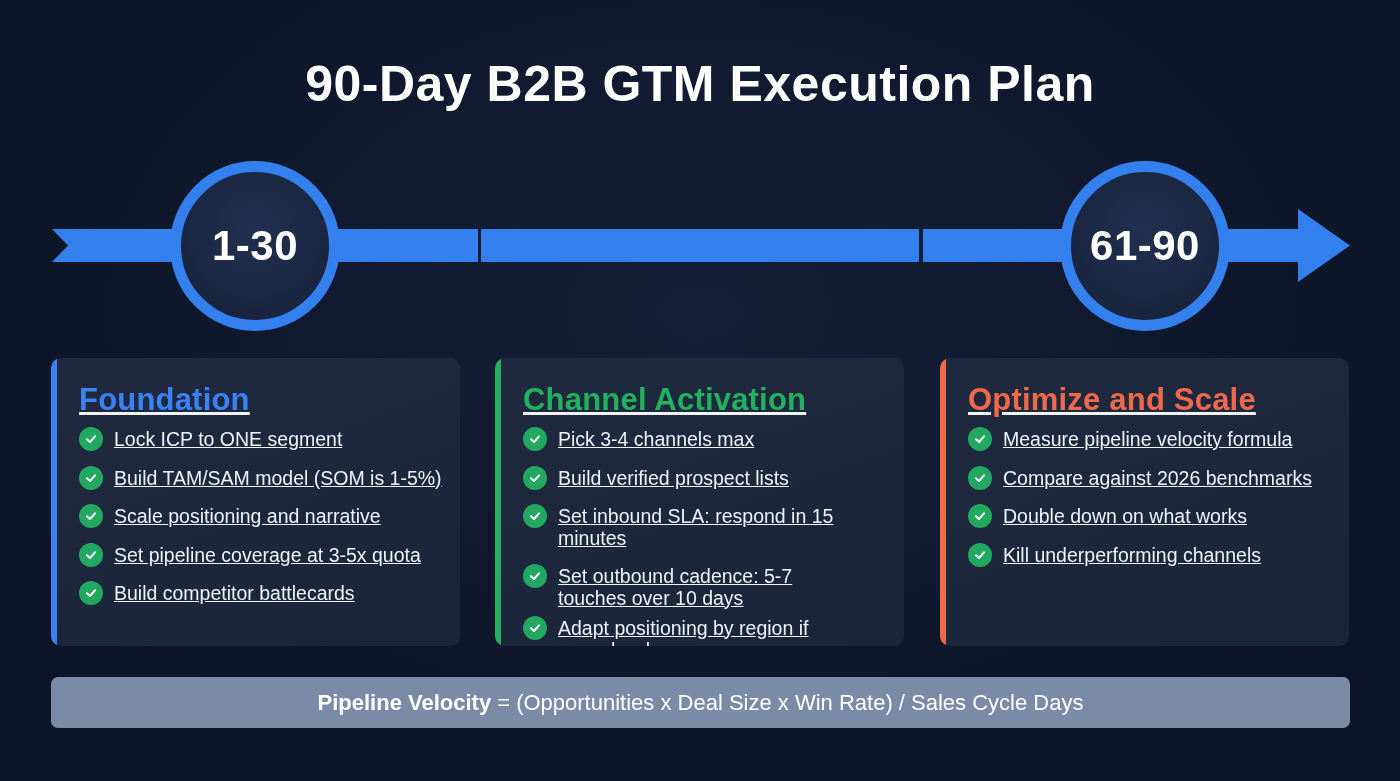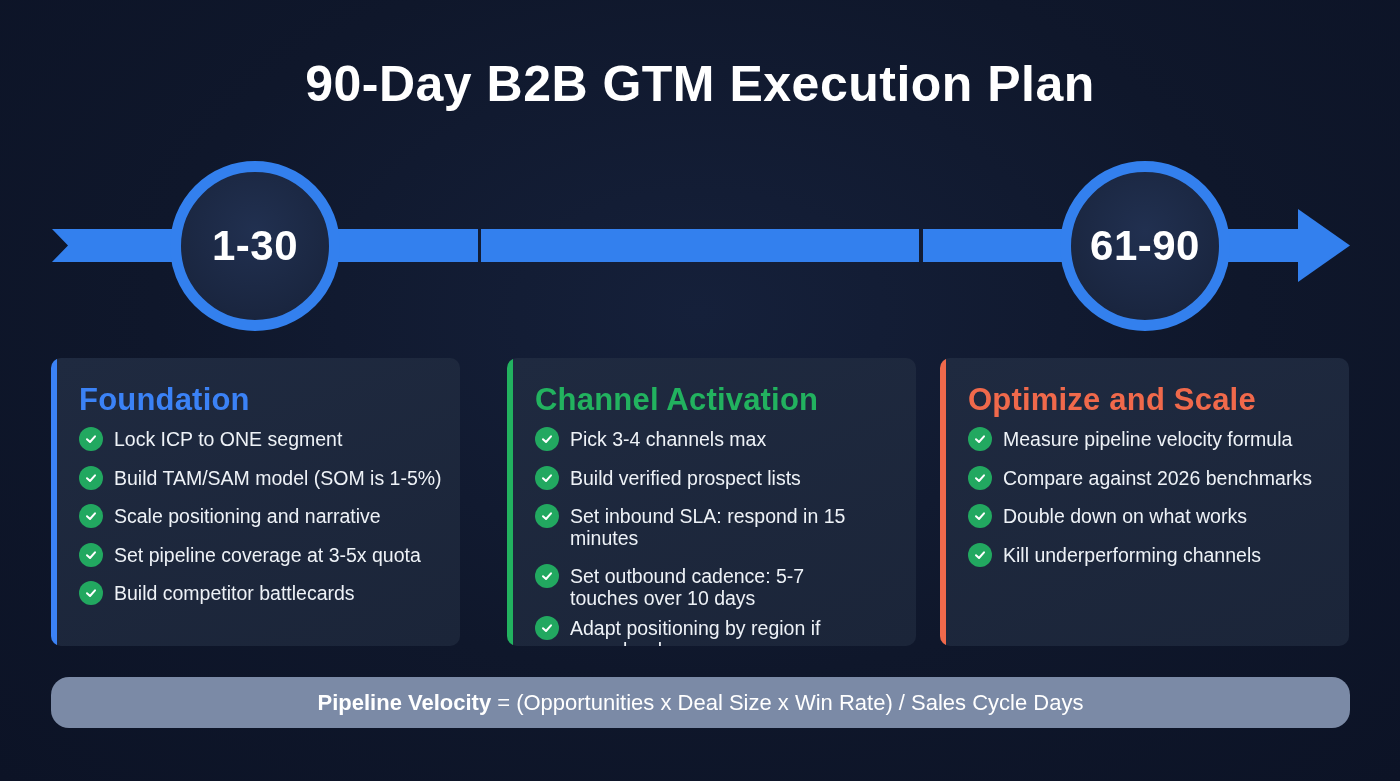--- a/index.html
+++ b/index.html
@@ -23,37 +23,38 @@
       background: radial-gradient(circle at 50% 40%, #213050 0%, #1a2640 70%, #162036 100%);
       display: flex; align-items: center; justify-content: center;
       top: 161px;
     }
     .milestone span { font-size: 42px; font-weight: 700; color: #ffffff; letter-spacing: 0.5px; }
     .card {
       position: absolute; top: 358px; height: 288px;
       background: linear-gradient(160deg, #1f2a40 0%, #1b2539 100%);
       border-radius: 10px; overflow: hidden;
       padding: 24px 0 0 28px;
+      text-decoration: underline;
     }
     .card .accent { position: absolute; left: 0; top: 0; bottom: 0; width: 6px; }
     .card h2 { font-size: 31px; font-weight: 700; margin-bottom: 10px; letter-spacing: 0.2px; }
     .card ul { list-style: none; }
     .card li {
       display: flex; align-items: flex-start; font-size: 19.5px; color: #eef2f7;
       line-height: 22px; margin-bottom: 15.5px;
     }
     .card li.two { margin-bottom: 8px; }
     .check {
       flex: 0 0 24px; width: 24px; height: 24px; border-radius: 50%;
       background: #22a860; margin-right: 11px; margin-top: -1px;
       display: flex; align-items: center; justify-content: center;
     }
     .formula {
       position: absolute; left: 51px; top: 677px; width: 1299px; height: 51px;
-      background: #7b8aa6; border-radius: 18px;
+      background: #7b8aa6; border-radius: 7px;
       display: flex; align-items: center; justify-content: center;
       font-size: 22px; color: #ffffff;
     }
     .formula b { font-weight: 700; margin-right: 6px; }
   </style>
 </head>
 <body>
 
 <div class="title">90-Day B2B GTM Execution Plan</div>
 
@@ -116,21 +117,21 @@
         <span class="check">
           <svg width="14" height="14" viewBox="0 0 14 14">
             <path d="M3 7.2 L6 10 L11 4.3" stroke="#fff" stroke-width="2" fill="none" stroke-linecap="round" stroke-linejoin="round"></path>
           </svg>
         </span>
         <span>Build competitor battlecards</span>
       </li>
   </ul>
 </div>
 
-<div class="card" style="left:495px; width:409px;margin-left:12px;">
+<div class="card" style="left:495px; width:409px;">
   <div class="accent" style="background:#22b25f"></div>
   <h2 style="color:#22b25f">Channel Activation</h2>
   <ul>
     <li>
         <span class="check">
           <svg width="14" height="14" viewBox="0 0 14 14">
             <path d="M3 7.2 L6 10 L11 4.3" stroke="#fff" stroke-width="2" fill="none" stroke-linecap="round" stroke-linejoin="round"></path>
           </svg>
         </span>
         <span>Pick 3-4 channels max</span>

